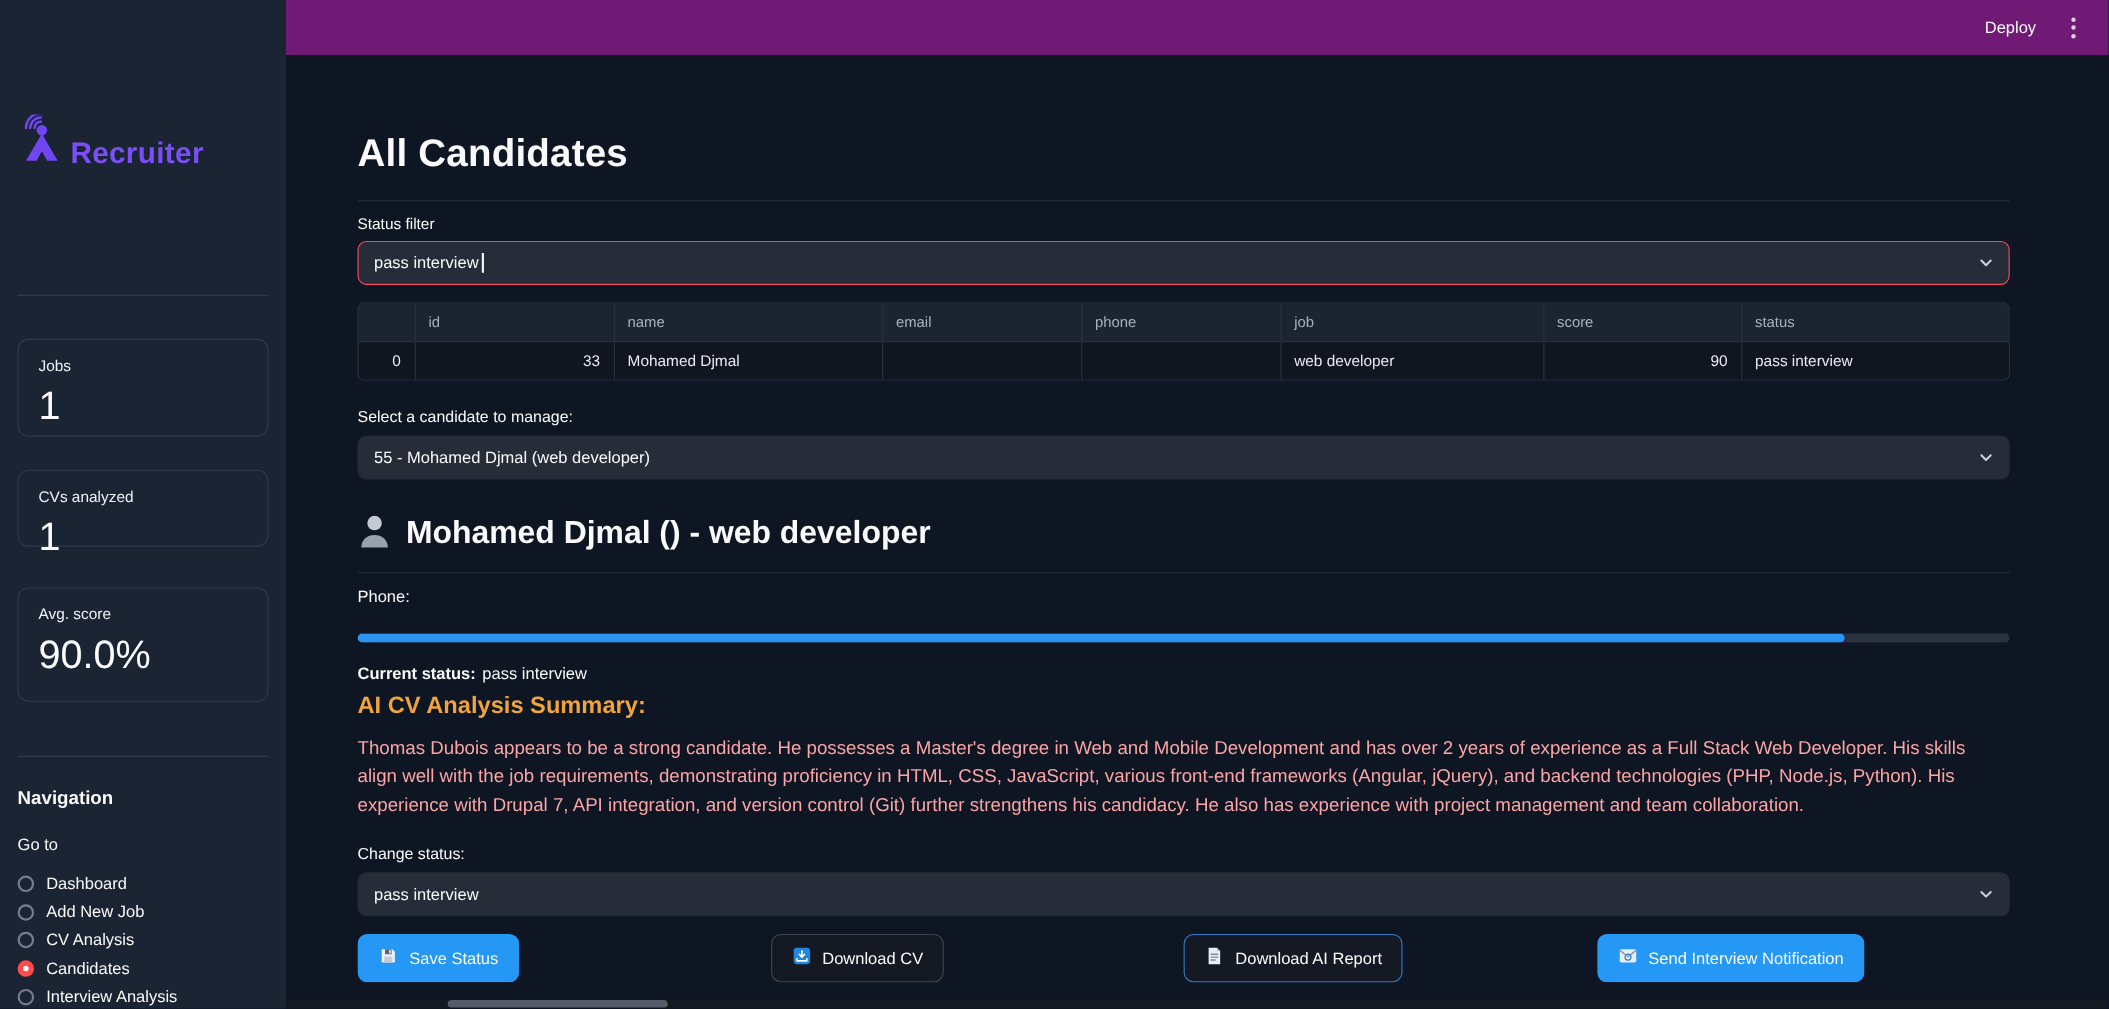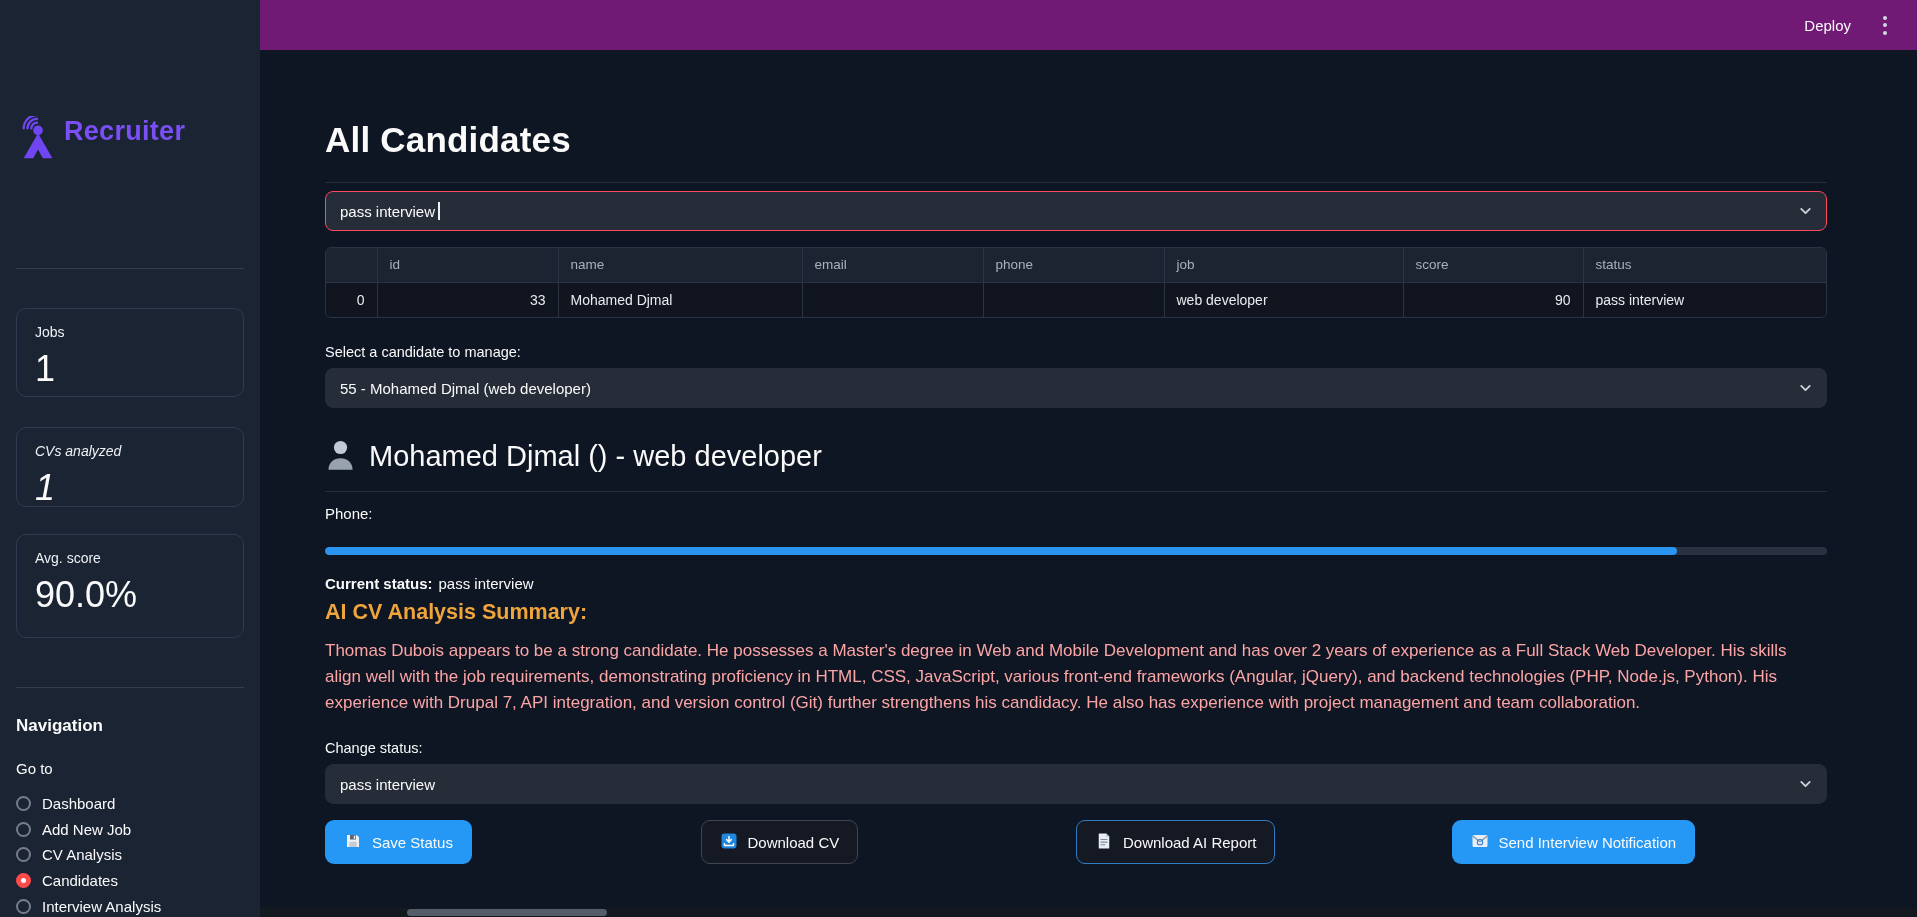--- a/index.html
+++ b/index.html
@@ -5,26 +5,26 @@
   * { margin:0; padding:0; box-sizing:border-box; }
   html,body { width:1917px; height:917px; }
   body {
     position:relative; overflow:hidden;
     background:#0e1523; color:#fafafa;
     font-family:"Liberation Sans","DejaVu Sans",sans-serif;
   }
 
   
   .sidebar { position:absolute; left:0; top:0; width:260px; height:917px; background:#1b2433; }
-  .logo-row { position:absolute; left:16px; top:116px; display:flex; align-items:flex-start; }
+  .logo-row { position:absolute; left:16px; top:104px; display:flex; align-items:flex-end; }
   .logo-text { font-size:27px; font-weight:700; color:#7a4ff5; margin-left:2px; letter-spacing:.3px; }
   .side-divider { position:absolute; left:16px; right:16px; height:1px; background:rgba(250,250,250,.13); }
   .d1 { top:268px; } .d2 { top:687px; }
   .stat-card { position:absolute; left:16px; right:16px; background:#1b2433; border:1px solid #2e3a50; border-radius:10px; padding:15px 18px; }
-  .c1 { top:308px; height:89px; } .c2 { top:427px; height:80px;font-style:italic; } .c3 { top:534px; height:104px; }
+  .c1 { top:308px; height:89px; } .c2 { top:427px; height:70px; } .c3 { top:534px; height:104px; }
   .stat-label { font-size:14px; color:#eef1f5; }
   .stat-value { font-size:36px; font-weight:400; margin-top:8px; color:#fafafa; }
   .nav-title { position:absolute; left:16px; top:716px; font-size:17px; font-weight:700; }
   .goto-label { position:absolute; left:16px; top:760px; font-size:15px; }
   .radio-group { position:absolute; left:16px; top:791px; right:6px; }
   .radio-item { display:flex; align-items:center; gap:11px; height:25.6px; font-size:15px; cursor:pointer; }
   .radio-circle { width:15px; height:15px; border-radius:50%; border:2px solid #757d8b; flex:0 0 15px; position:relative; }
   .radio-item.selected .radio-circle { background:#ff4b4b; border-color:#ff4b4b; }
   .radio-item.selected .radio-circle::after { content:""; position:absolute; left:50%; top:50%; width:5px; height:5px; margin:-2.5px 0 0 -2.5px; border-radius:50%; background:#fff; }
 
@@ -51,21 +51,21 @@
   table { width:100%; border-collapse:collapse; table-layout:fixed; }
   th { background:#1d2431; color:#aab0bc; font-weight:400; font-size:13.5px; text-align:left; height:34px; padding:0 12px; border-left:1px solid #2c3444; }
   td { background:#10151f; color:#e9ebf0; font-size:14px; height:35px; padding:0 12px; border-left:1px solid #2c3444; border-top:1px solid #2c3444; overflow:hidden; white-space:nowrap; }
   th:first-child, td:first-child { border-left:none; }
   .num { text-align:right; }
 
   .label-2 { margin-top:26px; font-size:14.5px; }
 
   
   .cand-heading { margin-top:30px; display:flex; align-items:center; gap:13px; }
-  .cand-heading h2 { font-size:29px; font-weight:400; }
+  .cand-heading h2 { font-size:29px; font-weight:700; }
   .section-rule { margin-top:16px; }
   .phone-label { margin-top:13px; font-size:15px; }
   .progress-track { margin-top:25px; height:8px; border-radius:4px; background:#2a3140; overflow:hidden; }
   .progress-fill { height:8px; border-radius:4px; background:#2b93f0; }
   .current-status { margin-top:20px; font-size:15px; }
   .current-status .b { font-weight:700; margin-right:6px; }
   .summary-title { margin-top:8px; font-size:21.5px; font-weight:700; color:#efa43c; }
   .summary-text { margin-top:13px; font-size:17px; line-height:26px; color:#fca5a5; }
   .change-label { margin-top:24px; font-size:14.5px; }
 
@@ -148,20 +148,21 @@
       <span></span>
       <span></span>
     </span>
 </div>
 
 <div class="main">
 
   <h1 class="page-title">All Candidates</h1>
   <div class="rule title-rule"></div>
 
+  <div class="field-label">Status filter</div>
   <div class="select focused">
     <span>pass interview</span>
     <span class="caret"></span>
     <span class="chev">
       <svg width="17" height="17" viewBox="0 0 24 24">
           <path d="M6 9l6 6 6-6" stroke="#cdd2da" stroke-width="2.6" fill="none" stroke-linecap="round" stroke-linejoin="round"></path>
         </svg>
     </span>
   </div>
 

